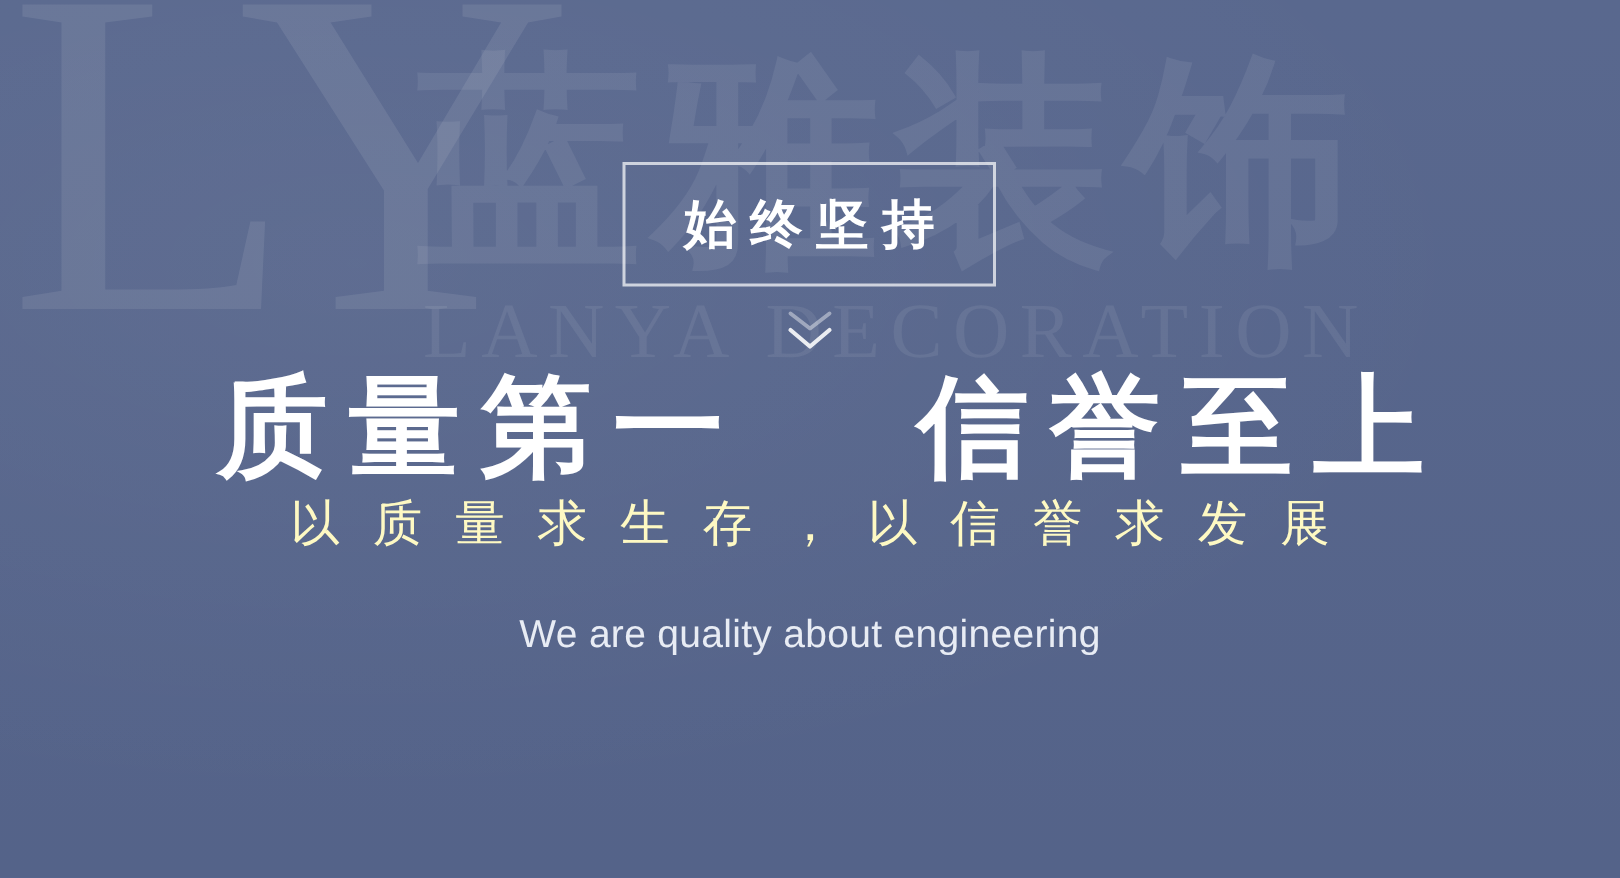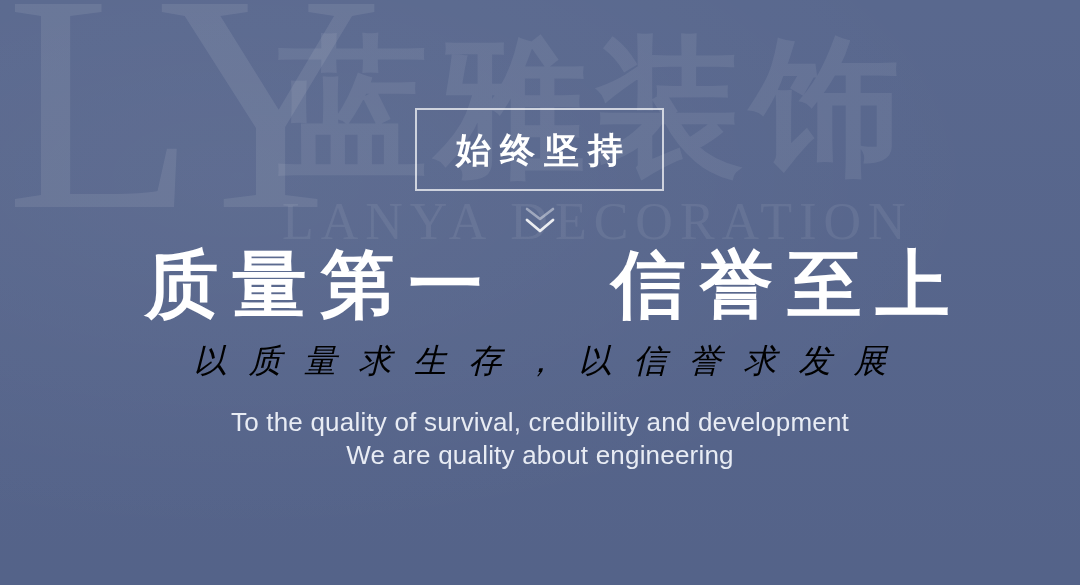--- a/index.html
+++ b/index.html
@@ -133,30 +133,29 @@
   }
   .headline .gap {
     display: inline-block;
     width: 46px;
   }
 
   .subheadline {
     position: absolute;
     left: 0;
     right: 0;
-    top: 344px;
+    top: 332px;
     text-align: center;
     font-size: 33px;
     font-weight: 400;
     line-height: 1;
-    color: #000000;
+    color: #fef9c3;
     letter-spacing: 22px;
     text-indent: 22px;
     white-space: nowrap;
-    font-style: italic;
   }
 
   .english {
     position: absolute;
     left: 0;
     right: 0;
     top: 406px;
     text-align: center;
     color: #e8ecf4;
     font-size: 26px;
@@ -192,18 +191,17 @@
 
     <div class="headline">
       <span>质量第一</span>
       <span class="gap"></span>
       <span>信誉至上</span>
     </div>
 
     <div class="subheadline">以质量求生存，以信誉求发展</div>
 
     <div class="english">
-      <span class="line">To the quality of survival, credibility and development</span>
       <span class="line">We are quality about engineering</span>
     </div>
 
   </div>
 </div>
 
 </body></html>

